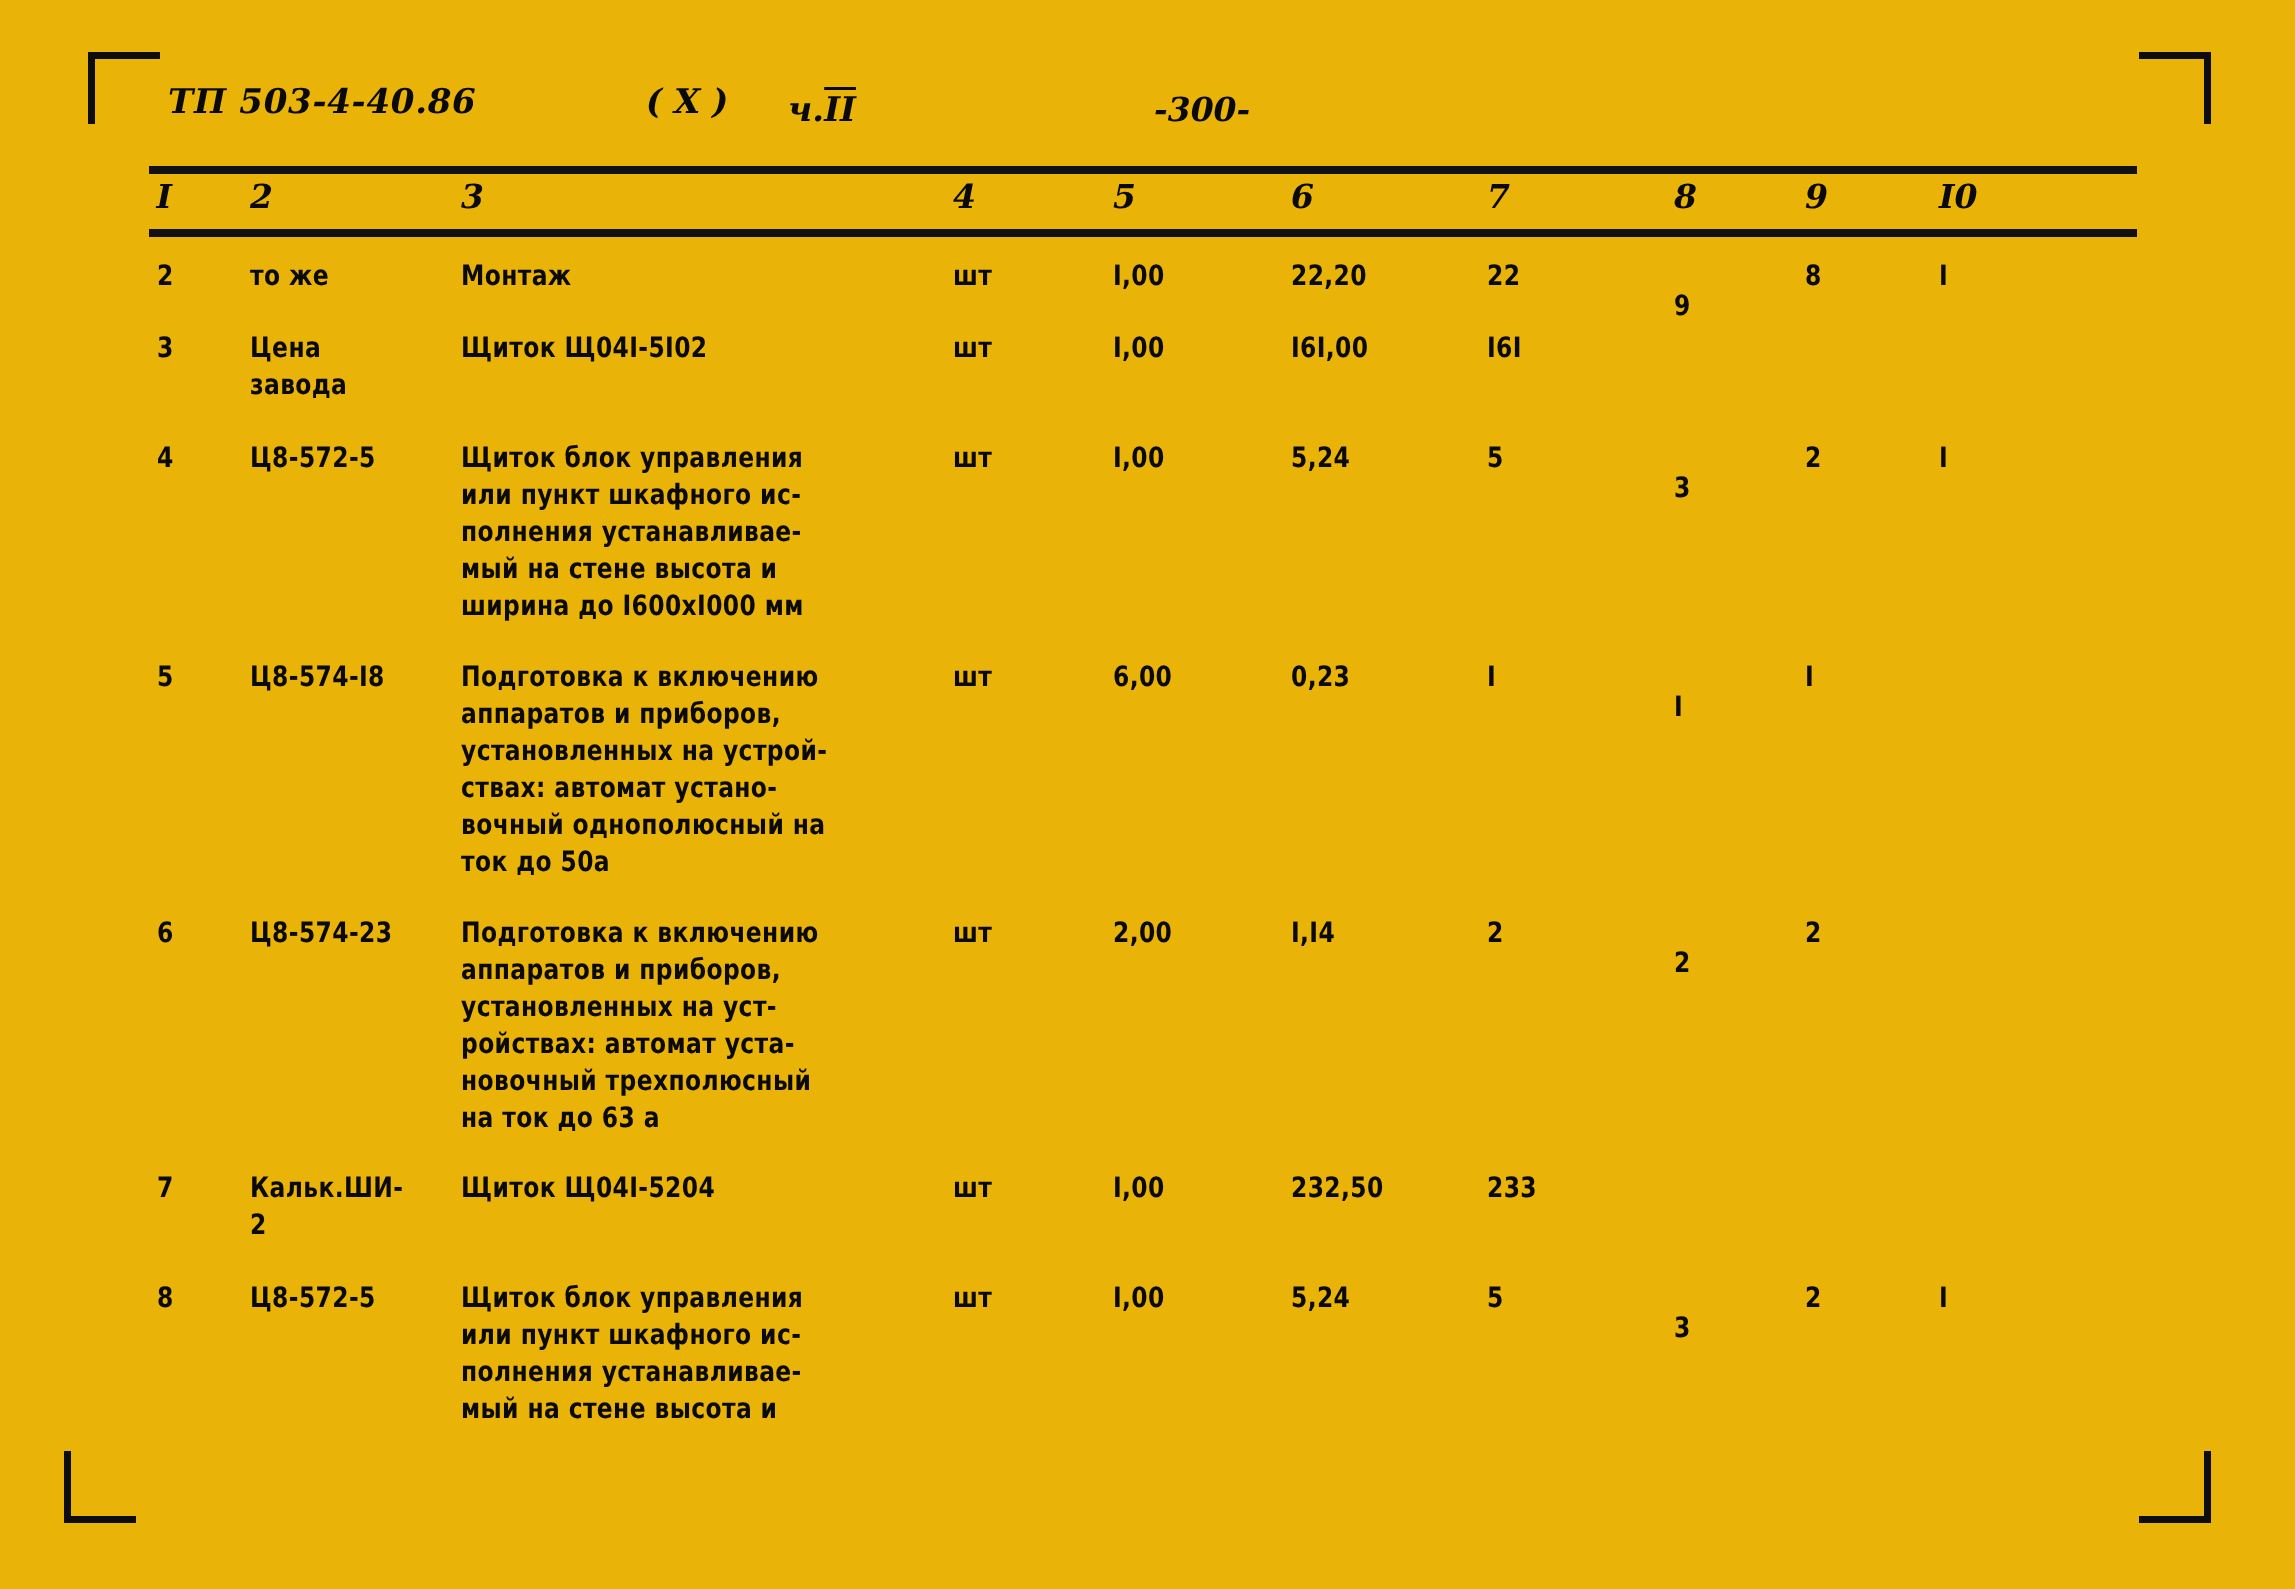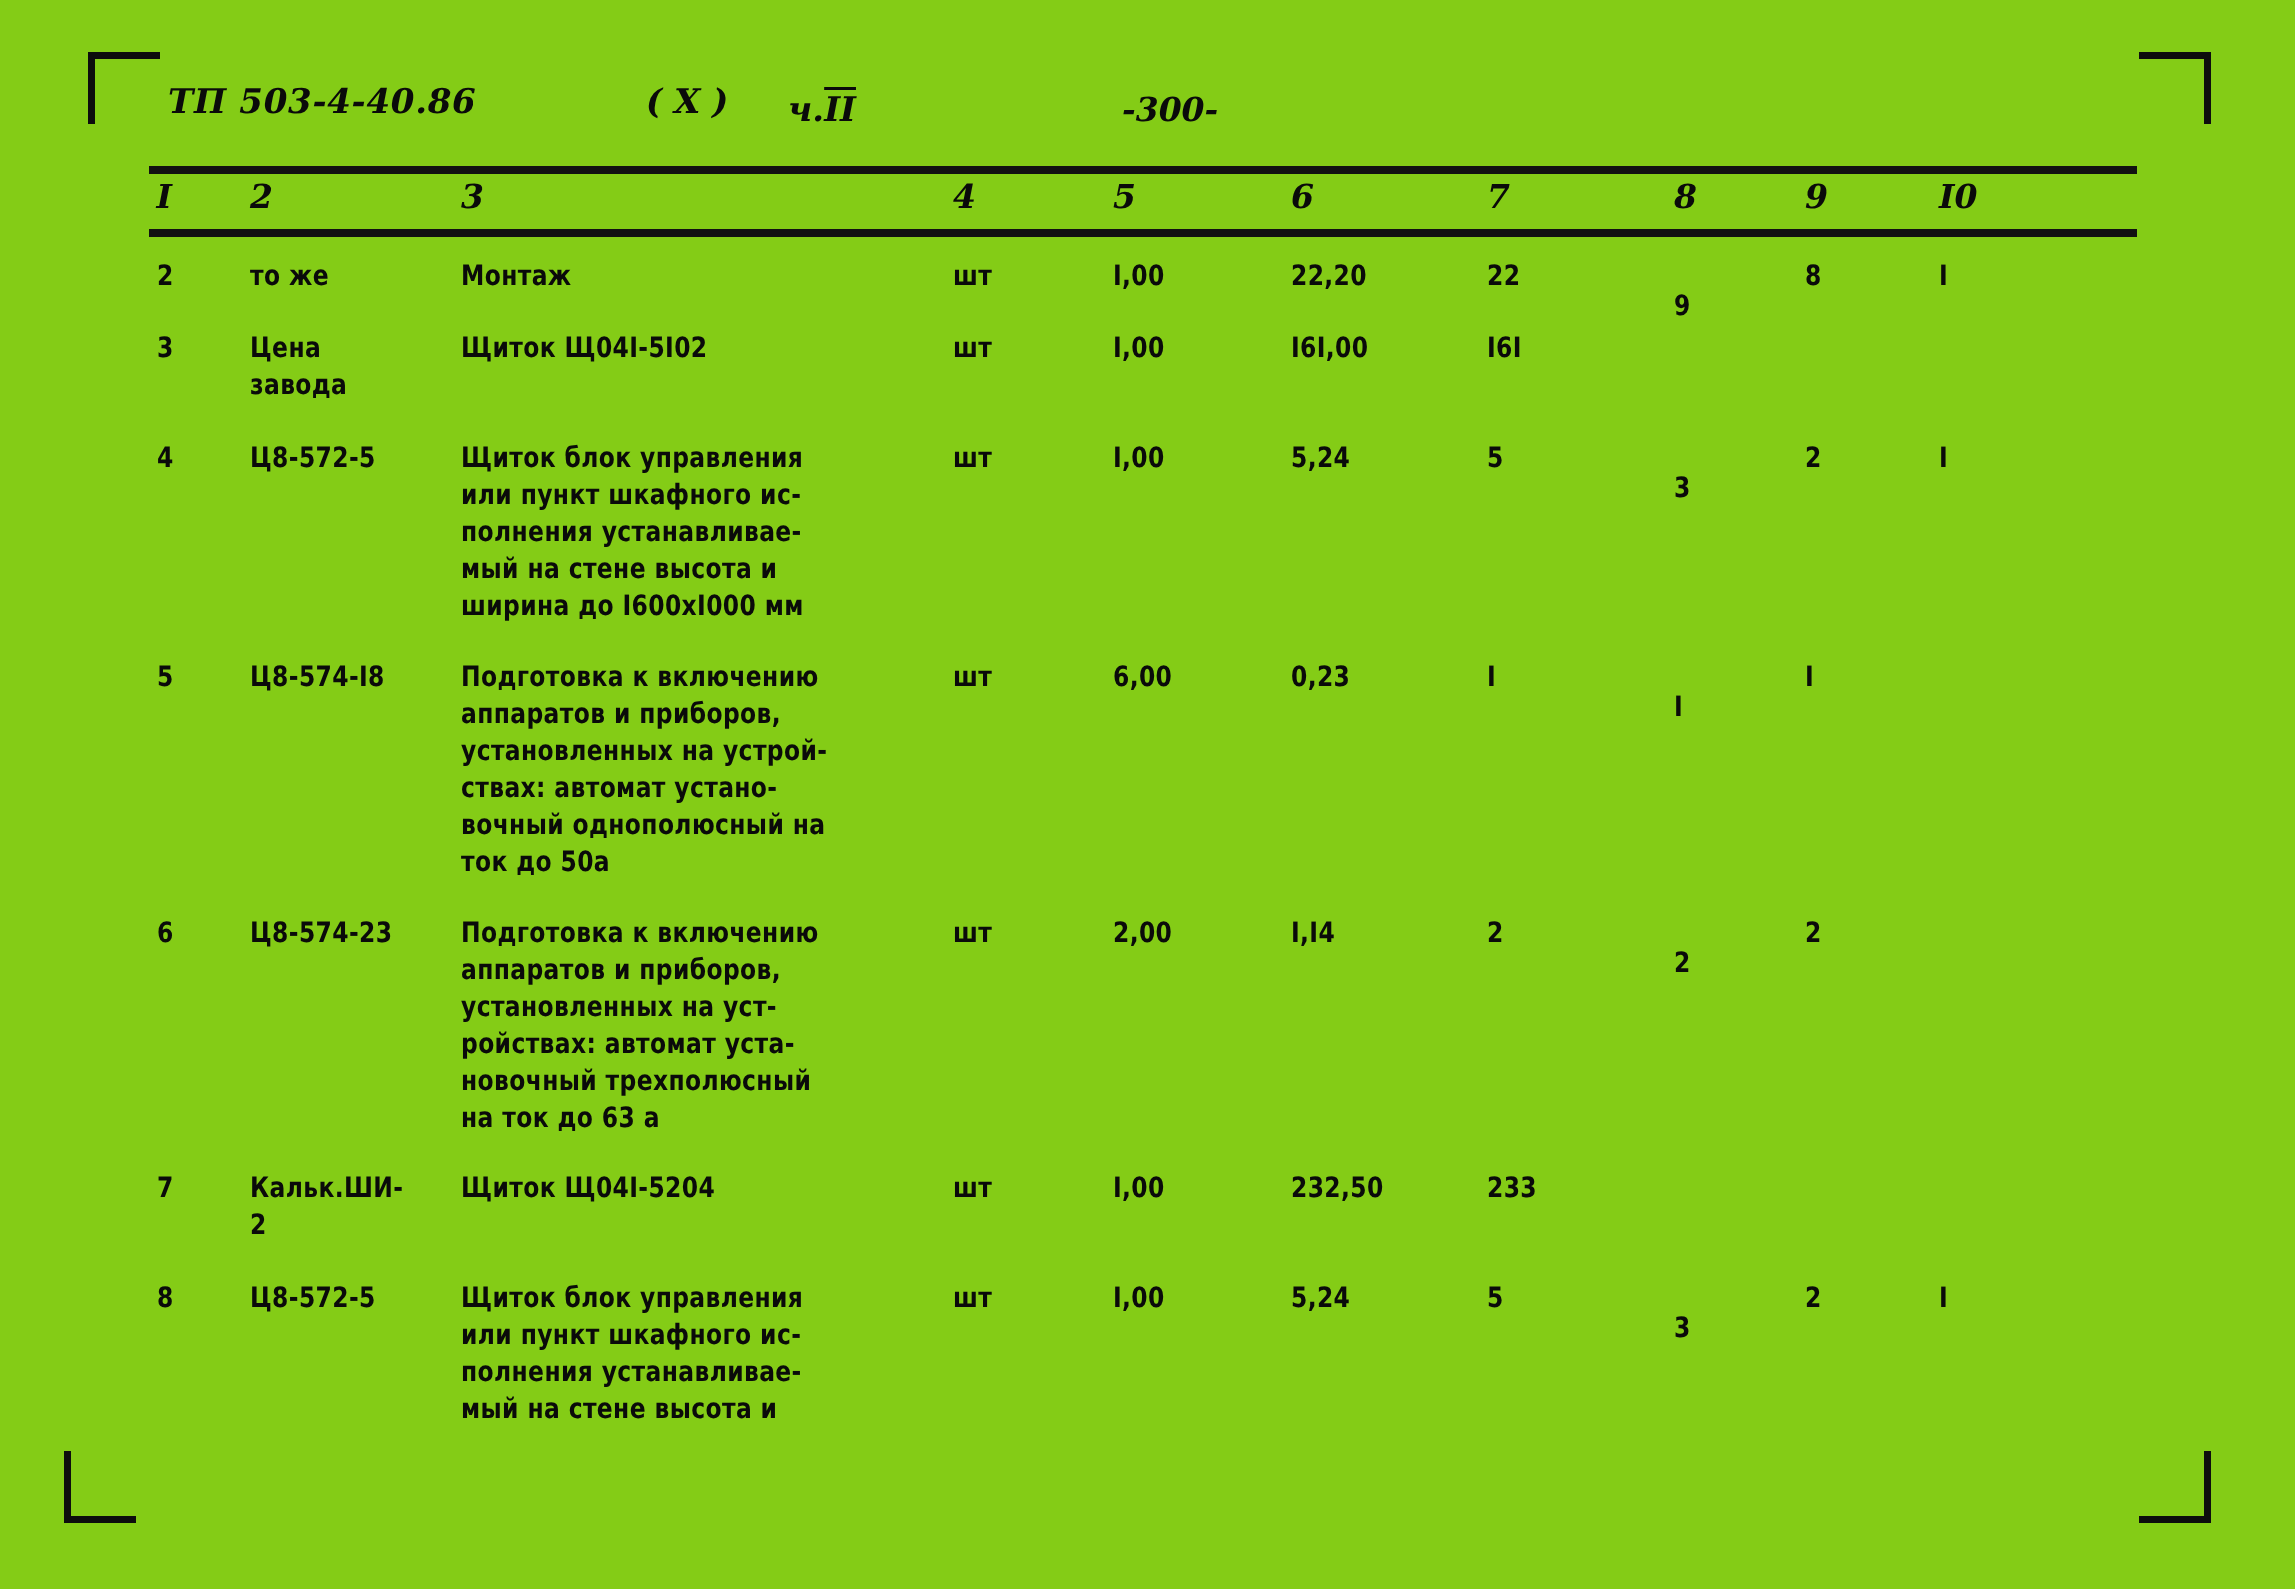--- a/index.html
+++ b/index.html
@@ -1,20 +1,20 @@
 <!DOCTYPE html>
 <html style="font-size:12px"><head>
 <meta charset="utf-8">
 <style>
   html,body{margin:0;padding:0;background:#fff;}
   body{
     width:2295px;height:1589px;position:relative;overflow:hidden;
     font-family:"Liberation Serif",serif;color:#0a0a0a;
   }
-  .page{position:absolute;inset:0;background:#84cc16;}
+  .page{position:absolute;inset:0;background:#eab308;}
 
   
   .corner{position:absolute;width:72px;height:72px;}
   .corner i{position:absolute;background:#0d0d0d;display:block;}
   .corner i.h{height:6.7px;width:72px;}
   .corner i.v{width:6.7px;height:72px;}
   .c-tl{left:88px;top:52px;}
   .c-tl i.h{top:0;left:0;}
   .c-tl i.v{top:0;left:0;}
   .c-tr{right:84px;top:52px;}
@@ -40,21 +40,21 @@
     font-family:"DejaVu Serif",serif;
     font-style:italic;font-weight:bold;font-size:34px;white-space:nowrap;
   }
   .doc-part{
     position:absolute;left:620px;top:0;
     font-family:"DejaVu Serif",serif;
     font-style:italic;font-weight:bold;font-size:34px;white-space:nowrap;margin-top:8px;
   }
   .doc-part .ovl{text-decoration:overline;}
   .page-num{
-    position:absolute;left:954px;top:7.5px;
+    position:absolute;left:986px;top:7.5px;
     font-family:"DejaVu Serif",serif;
     font-style:italic;font-weight:bold;font-size:33px;white-space:nowrap;
   }
 
   
   .table-wrap{position:absolute;left:149px;top:166px;width:1988px;}
   .rule{background:#111;width:100%;}
   .rule.top{height:8.2px;}
   .rule.bot{height:8.2px;}
   .colhead{

